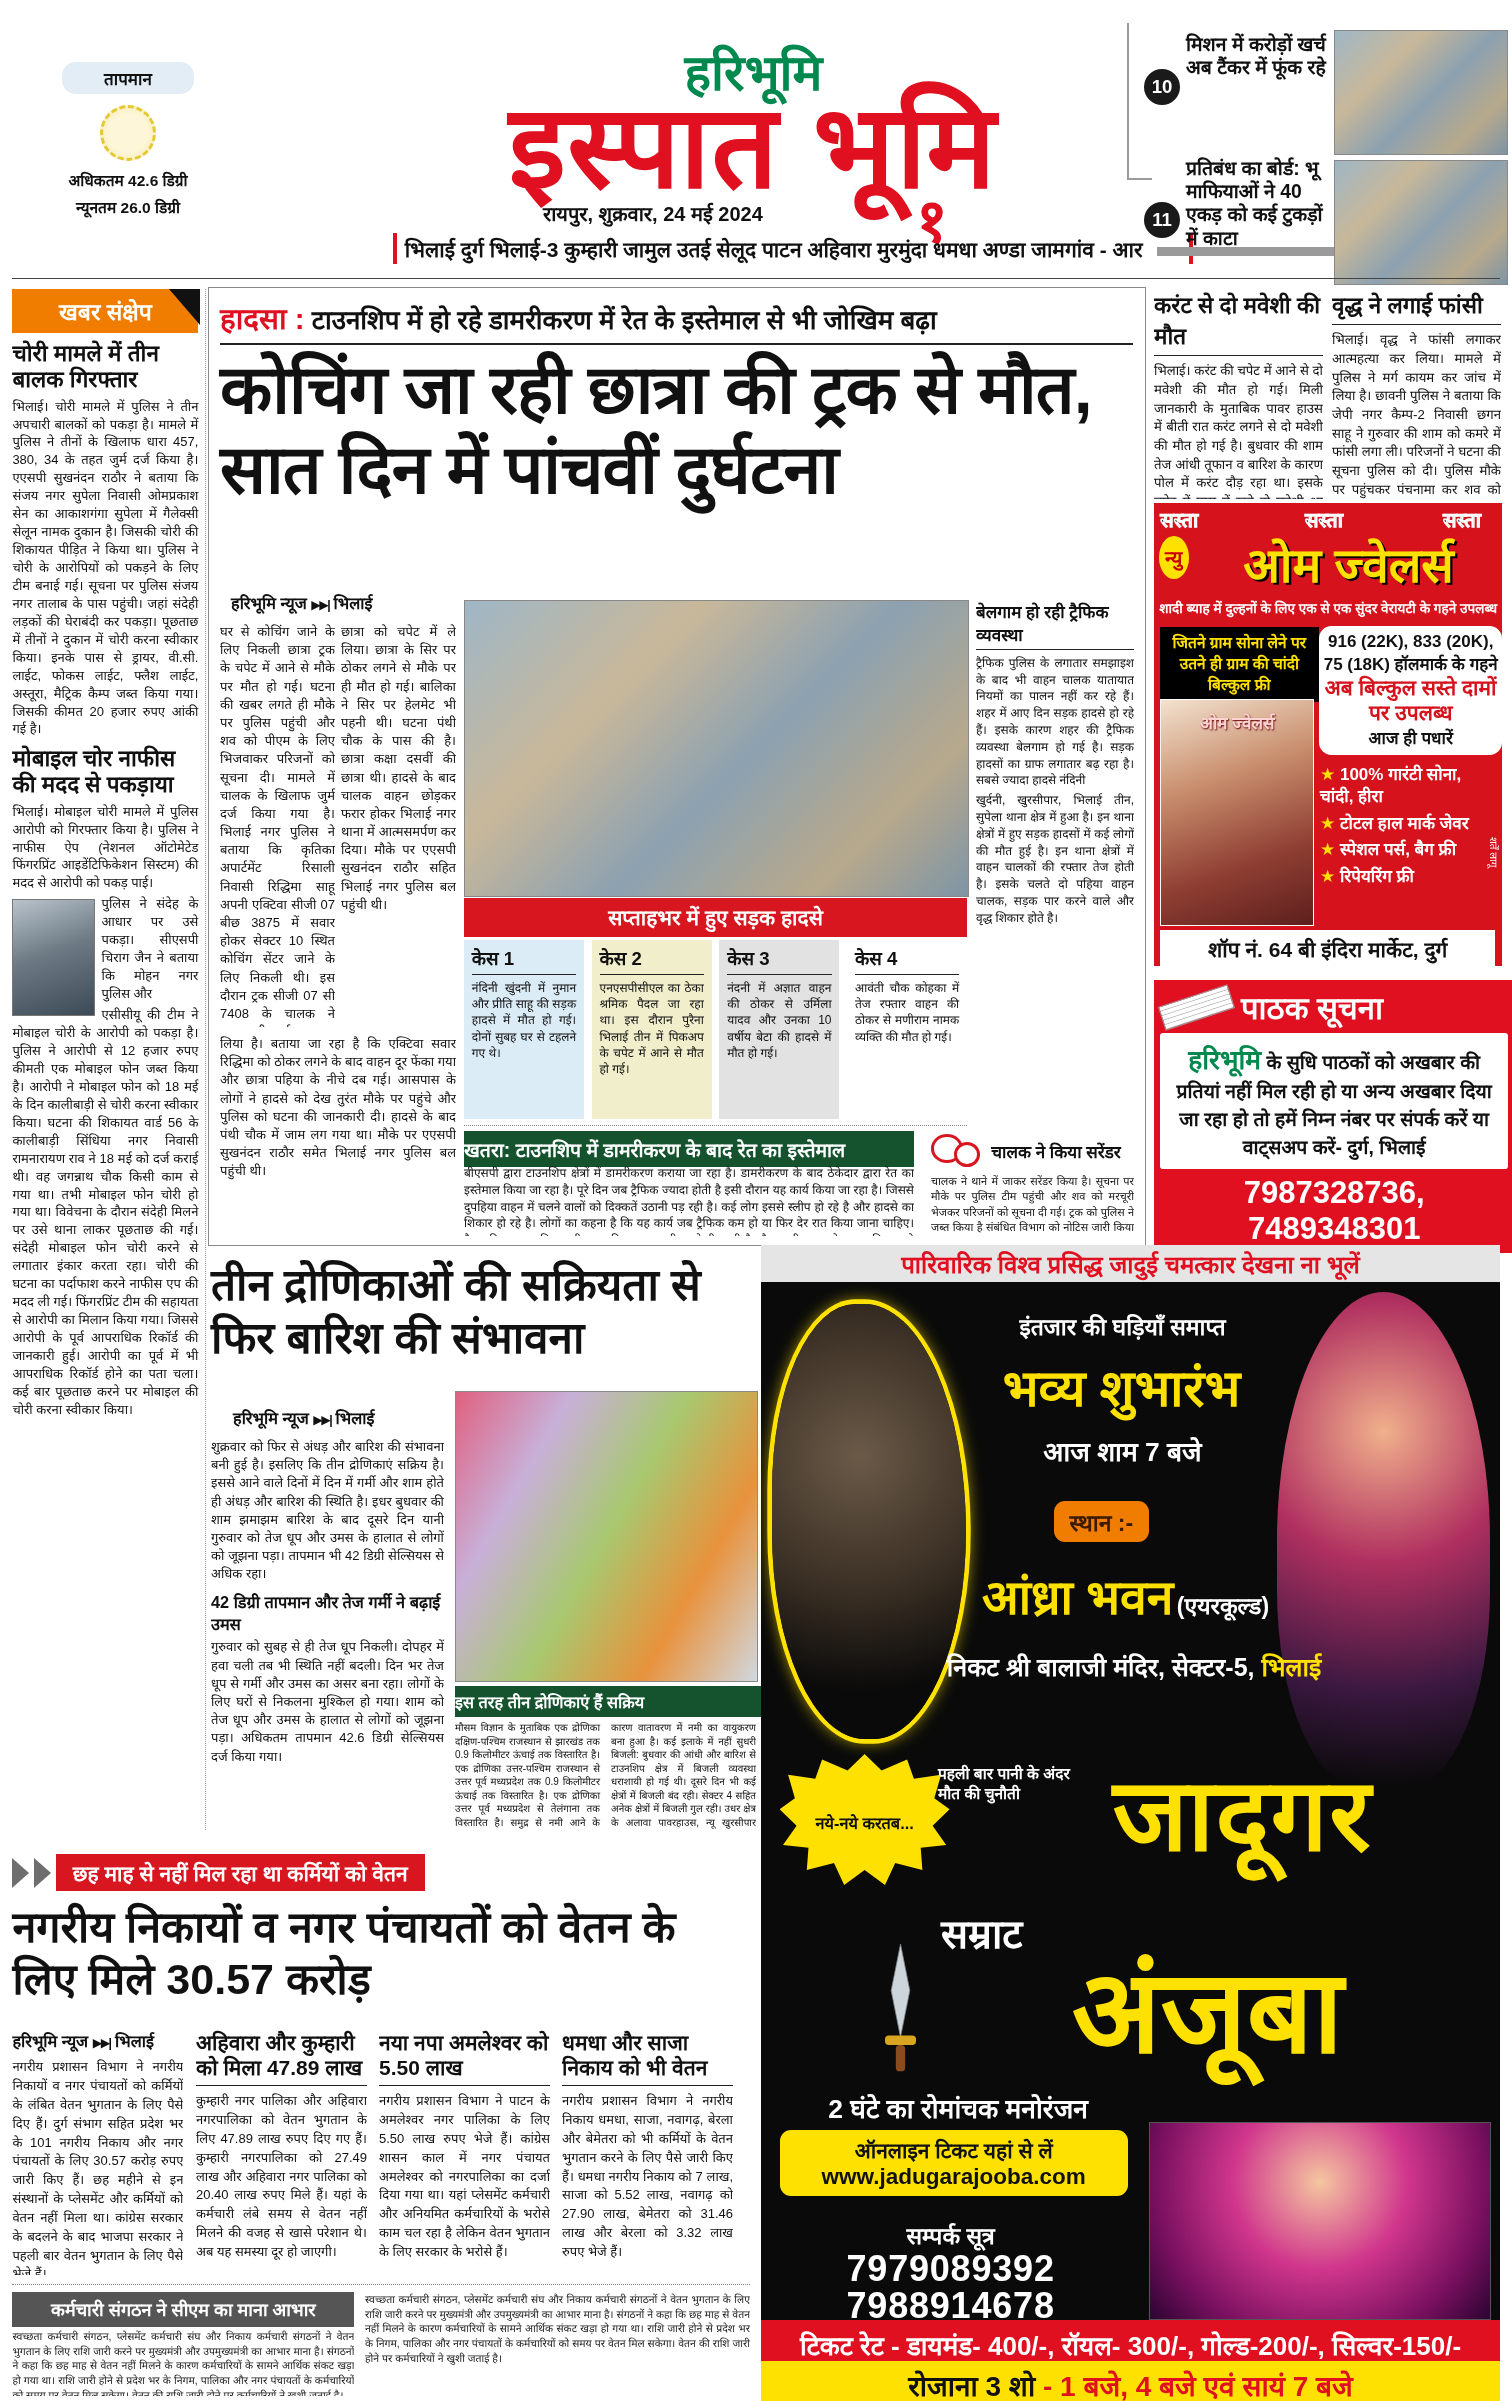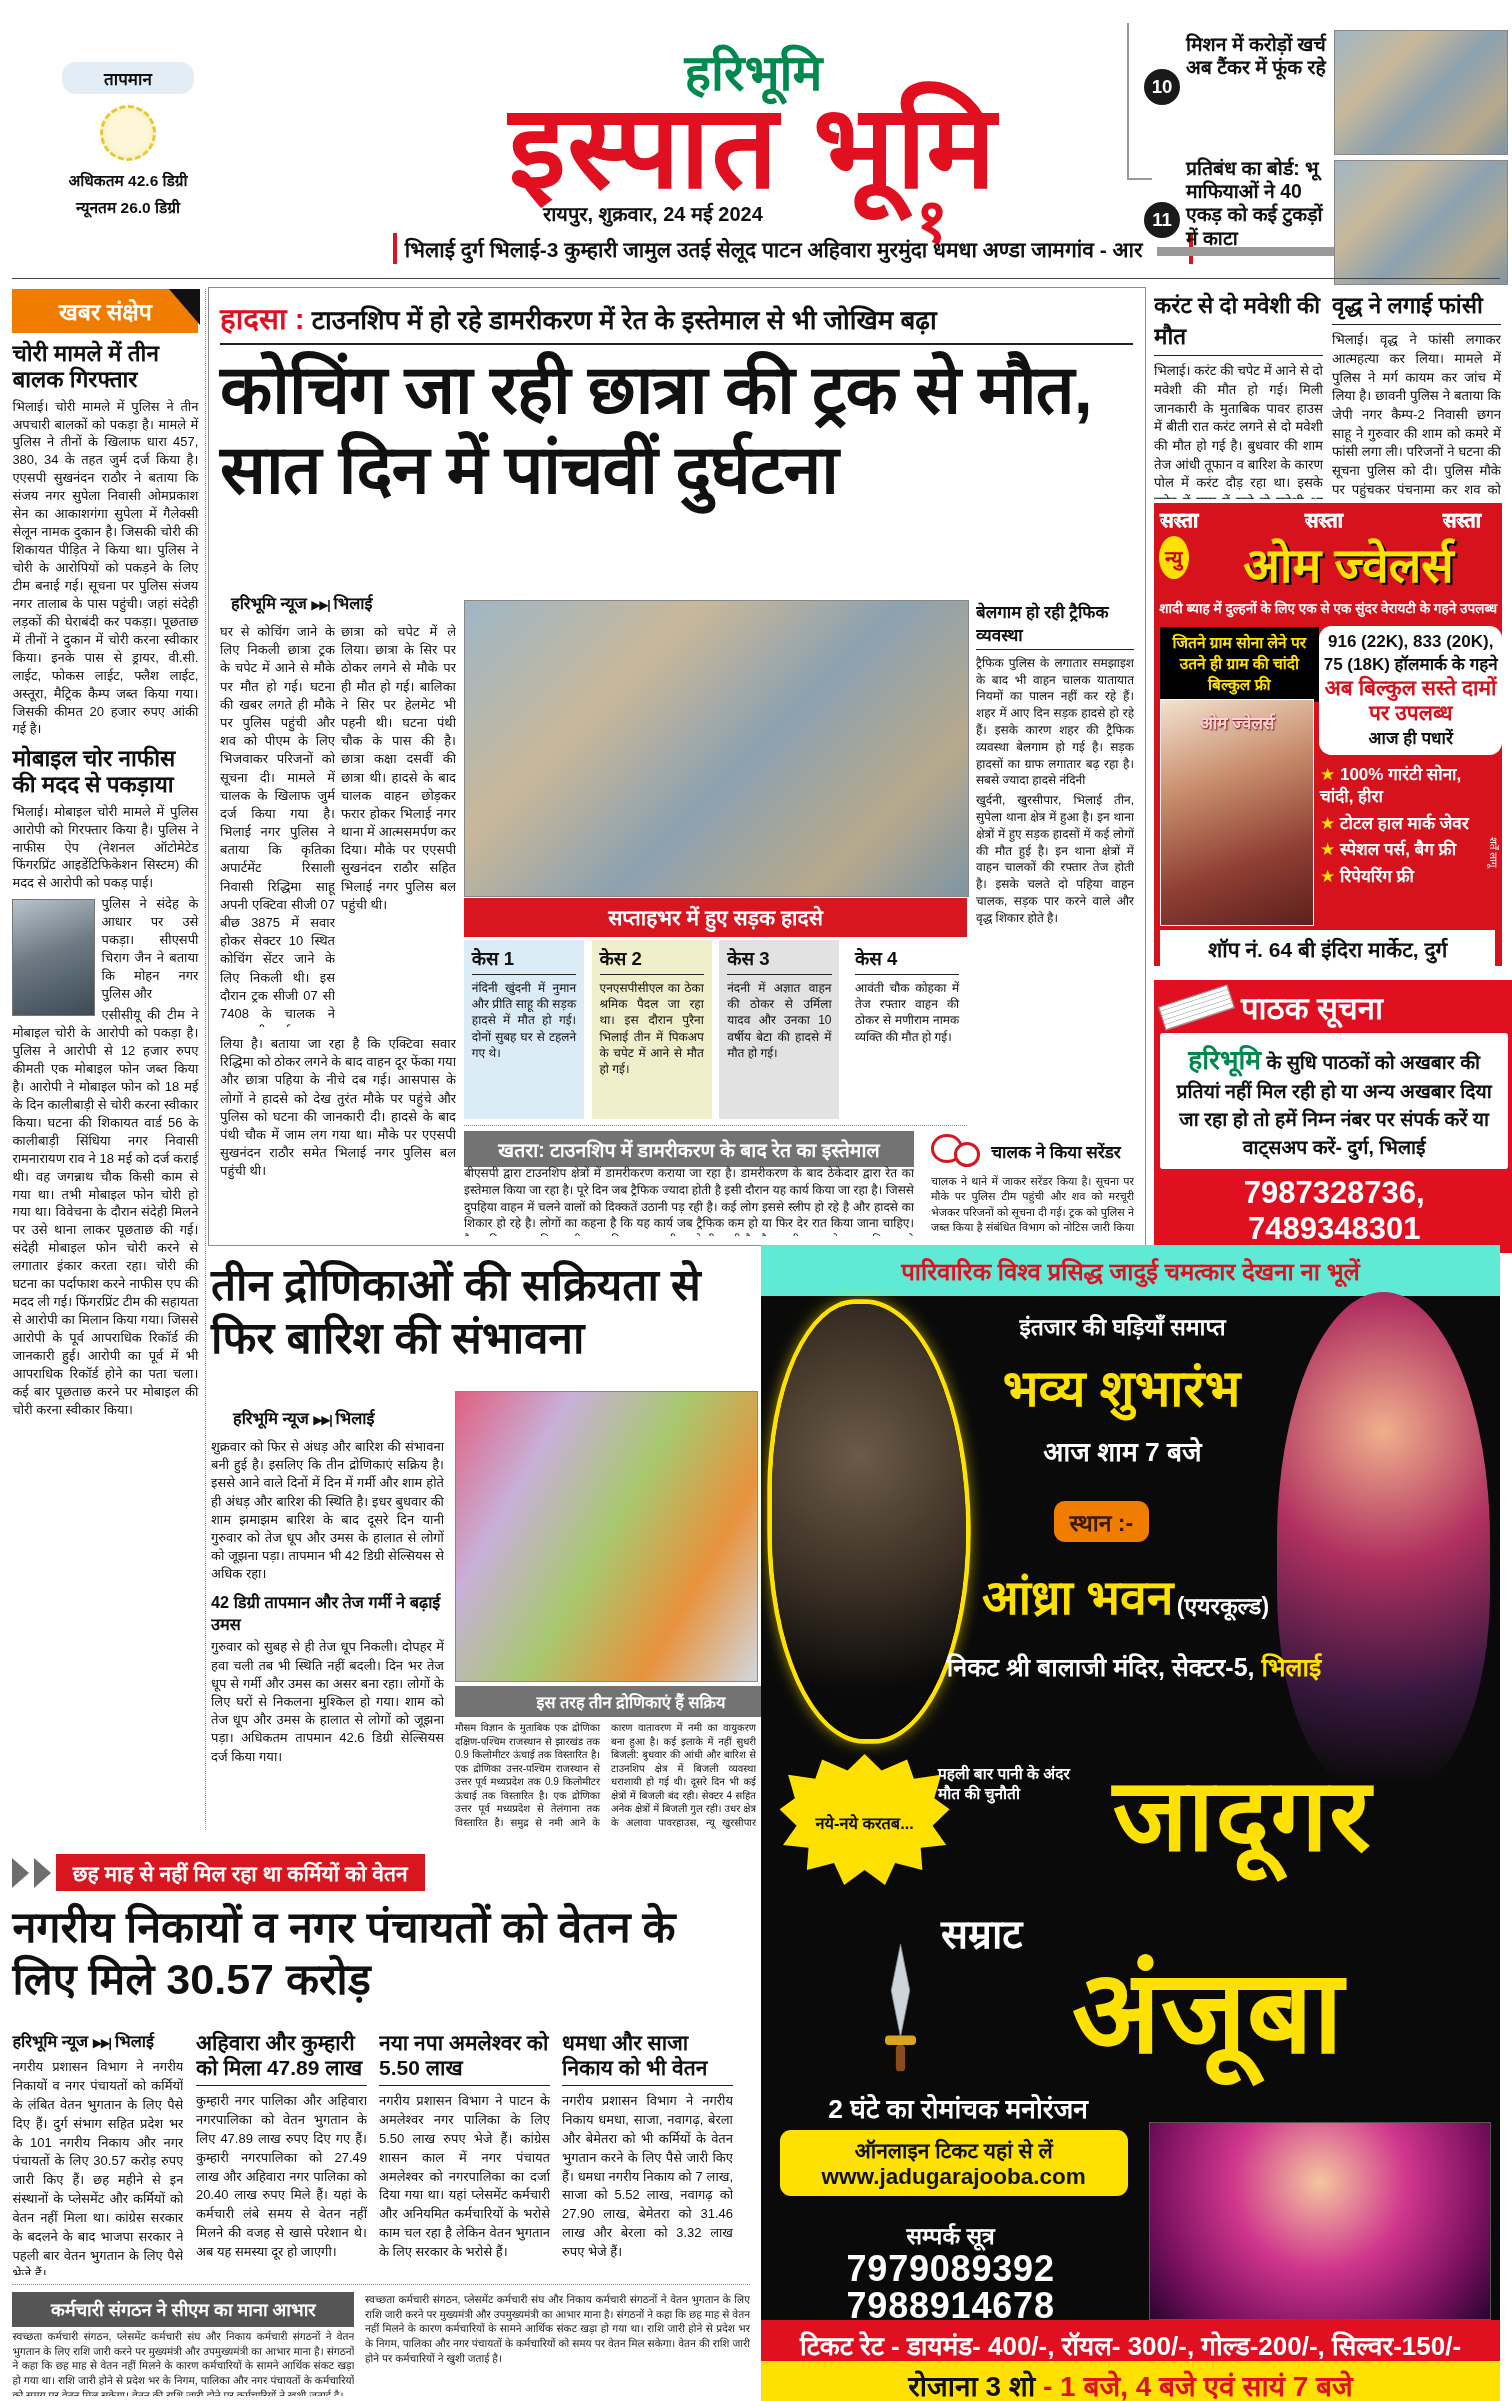--- a/index.html
+++ b/index.html
@@ -41,21 +41,21 @@
   .byline .arrows{color:#111;font-size:12.4px;letter-spacing:-1.6px;}
   .body-txt{font-size:13px;line-height:1.4;}
   .two-col{column-count:2;column-gap:11px;}
   .redbar{background:#d8161f;color:#fff;font-size:21px;font-weight:800;text-align:center;padding:5.4px 0;}
   .case{padding:6.2px 7.8px;font-size:12px;line-height:1.35;}
   .case h4{margin:0 0 4.7px;font-size:18.6px;border-bottom:1.6px solid #222;padding-bottom:3.1px;}
   .case:nth-child(1){background:#dcecf6;}
   .case:nth-child(2){background:#f1eecb;}
   .case:nth-child(3){background:#e2e2e2;}
   .case:nth-child(4){background:#ffffff;}
-  .graybar{background:#737373;color:#fff;font-size:19.4px;font-weight:800;text-align:center;padding:4.7px 0;}
+  .graybar{background:#14532d;color:#fff;font-size:19.4px;font-weight:800;text-align:left;padding:4.7px 0;}
   .surrender-title{font-size:22.5px;font-weight:800;}
   .quote-ico{position:relative;width:54px;height:40px;}
   .quote-ico i{position:absolute;border:3.1px solid #d8161f;border-radius:50%;background:#fff;}
   .quote-ico i:nth-child(1){width:26.4px;height:23px;left:0;top:3.1px;}
   .quote-ico i:nth-child(2){width:20px;height:18.6px;left:23px;top:11px;}
   
   .rc-title{font-size:22.5px;font-weight:800;border-bottom:1.9px solid #222;padding-bottom:3.9px;margin-bottom:6.2px;}
   .rc-body{font-size:13.2px;line-height:1.42;}
   
   .om{background:#d6121c;color:#fff;}
@@ -80,21 +80,21 @@
   .notice .inner .g{color:#00894e;font-size:26.4px;font-weight:800;}
   .notice .inner .t{font-size:19.4px;font-weight:bold;line-height:1.45;}
   .notice .phones{color:#fff;font-size:31px;font-weight:800;text-align:center;}
   .npr-icon{width:71px;height:23px;background:repeating-linear-gradient(#fff,#fff 3.1px,#bbb 3.9px,#fff 4.7px);
       border:0.8px solid #999;transform:rotate(-18deg);}
   
   .w-headline{font-size:44px;font-weight:800;line-height:1.2;}
   .w-sub{font-size:16.3px;font-weight:800;margin:7.8px 0 3.1px;}
   
   .magic{background:#0a0a0a;color:#fff;}
-  .m-strip{background:#5eead4;color:#e01020;font-size:24px;font-weight:800;text-align:center;padding:9px 0;}
+  .m-strip{background:#e5e5e5;color:#e01020;font-size:24px;font-weight:800;text-align:center;padding:2px 0;}
   .m-w30{font-size:23px;font-weight:bold;text-align:center;}
   .m-big{color:#ffe100;font-weight:800;text-align:center;}
   .m-badge{background:#f07c00;color:#3a1a00;font-size:23px;font-weight:800;border-radius:11px;padding:4.7px 15.5px;}
   .gorilla{background:radial-gradient(circle at 45% 35%,#6b5a48 0%,#3a2f24 45%,#0a0a0a 78%);
       border-radius:45% 55% 50% 50%;box-shadow:0 0 0 4.7px #ffe100, 0 0 18.6px #ffe100;}
   .queen{background:radial-gradient(circle at 50% 28%,#f0b08c 0%,#b03060 35%,#3a1840 70%,#0a0a0a 95%);
       border-radius:50% 50% 40% 40%;}
   .magician{background:radial-gradient(circle at 50% 30%,#f5c6a0 0%,#d0368c 40%,#7a1060 75%,#2a0430 100%);border:1.6px solid #555;}
   .starburst{background:#ffe100;color:#111;font-size:16.3px;font-weight:800;text-align:center;
       clip-path:polygon(50% 0,60% 12%,75% 4%,79% 18%,95% 15%,91% 32%,100% 40%,90% 52%,98% 66%,83% 68%,84% 84%,68% 79%,62% 95%,50% 84%,38% 95%,32% 79%,16% 84%,17% 68%,2% 66%,10% 52%,0 40%,9% 32%,5% 15%,21% 18%,25% 4%,40% 12%);

